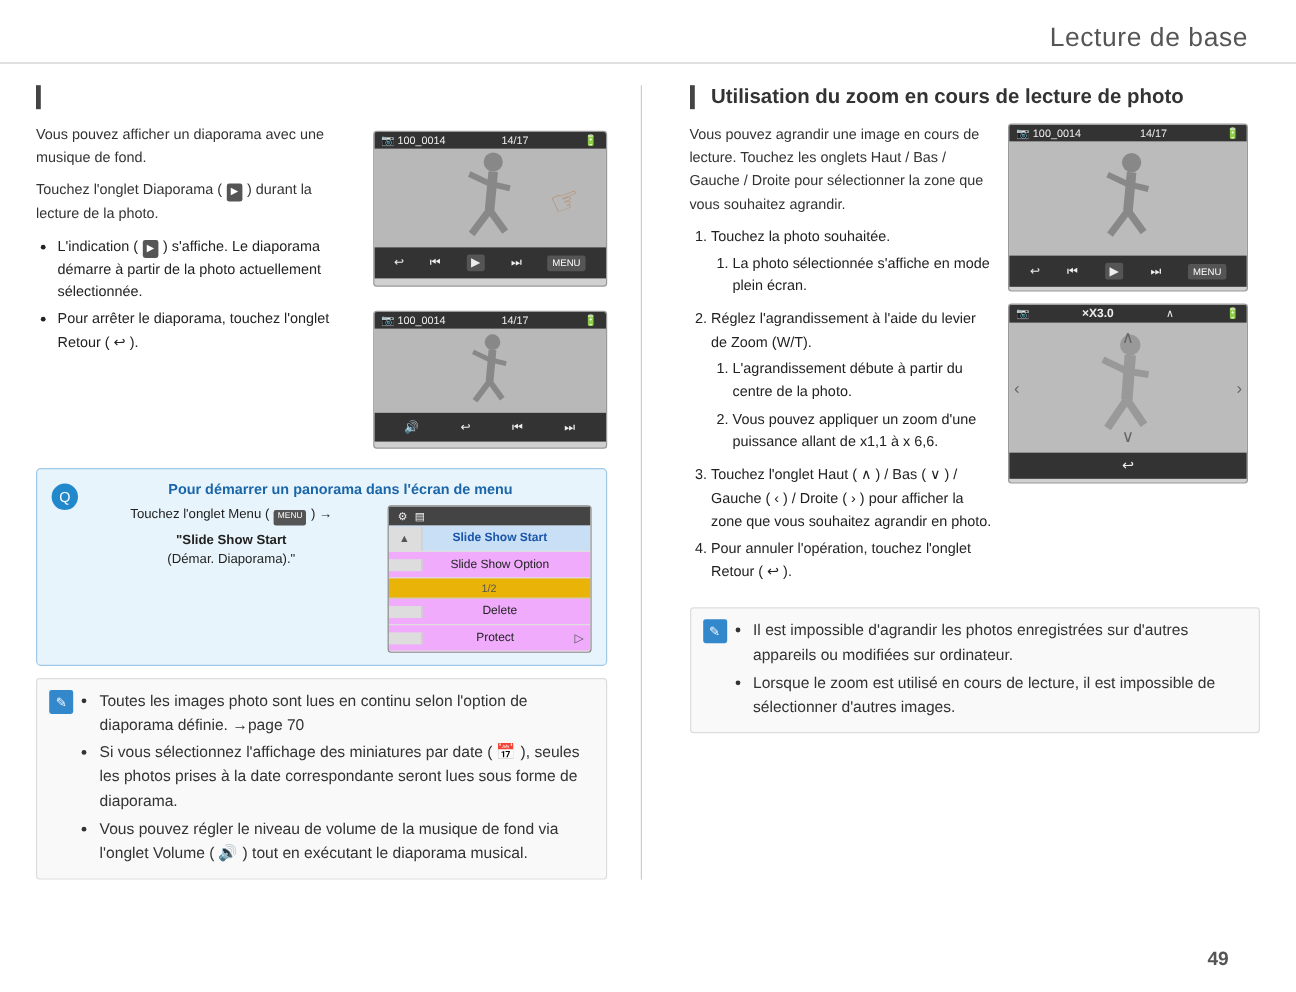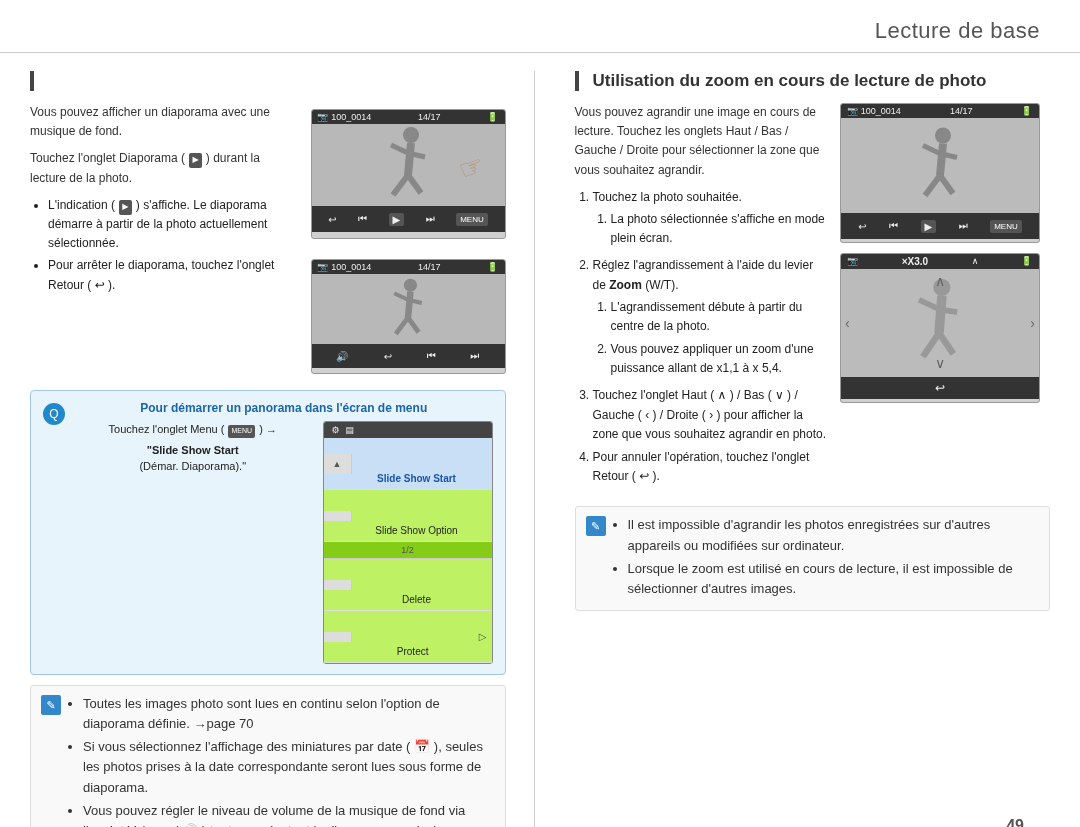--- a/index.html
+++ b/index.html
@@ -237,52 +237,51 @@
       padding: 3px 8px;
       font-size: 9px;
       display: flex;
       align-items: center;
       gap: 6px;
     }
     .menu-mock-row {
       display: flex;
       align-items: center;
       border-bottom: 1px solid #ddd;
-      background: #bef264;
+      background: #f0abfc;
     }
     .menu-mock-row.highlighted {
       background: #c8dff5;
     }
     .menu-mock-left {
       width: 28px;
       padding: 5px 4px;
       display: flex;
       align-items: center;
       justify-content: center;
       background: #ddd;
       border-right: 1px solid #ccc;
       font-size: 9px;
       color: #555;
     }
     .menu-mock-text {
       padding: 5px 8px;
       flex: 1;
       font-size: 10px;
-      margin-top: 30px;
     }
     .menu-mock-arrow {
       padding: 0 5px;
       color: #555;
       font-size: 10px;
     }
     .menu-mock-page {
       font-size: 9px;
       color: #555;
       padding: 3px 8px;
-      background: #84cc16;
+      background: #eab308;
       border-bottom: 1px solid #ccc;
     }
 
     
     .blue-box-inner {
       display: flex;
       gap: 12px;
     }
     .blue-box-text {
       flex: 1;
@@ -423,21 +422,21 @@
     .right-text {
       flex: 1;
     }
     .right-screens-col {
       width: 210px;
       flex-shrink: 0;
     }
 
     
     .bold-zoom {
-      font-weight: bold;
+      font-weight: normal;
     }
 
     .inline-icon {
       display: inline-block;
       background: #555;
       color: white;
       font-size: 8px;
       padding: 1px 3px;
       border-radius: 2px;
       margin: 0 1px;
@@ -591,21 +590,21 @@
 
           <ol class="numbered-list">
             <li>Touchez la photo souhaitée.
               <ul class="bullet-list" style="margin-top:3px;">
                 <li>La photo sélectionnée s'affiche en mode plein écran.</li>
               </ul>
             </li>
             <li>Réglez l'agrandissement à l'aide du levier de <span class="bold-zoom">Zoom</span> (W/T).
               <ul class="bullet-list" style="margin-top:3px;">
                 <li>L'agrandissement débute à partir du centre de la photo.</li>
-                <li>Vous pouvez appliquer un zoom d'une puissance allant de x1,1 à x 5,4.</li>
+                <li>Vous pouvez appliquer un zoom d'une puissance allant de x1,1 à x 6,6.</li>
               </ul>
             </li>
             <li>Touchez l'onglet Haut ( ∧ ) / Bas ( ∨ ) / Gauche ( ‹ ) / Droite ( › ) pour afficher la zone que vous souhaitez agrandir en photo.</li>
             <li>Pour annuler l'opération, touchez l'onglet Retour ( ↩ ).</li>
           </ol>
         </div>
 
         <div class="right-screens-col">
 
           <div class="camera-screen-zoom" style="margin-bottom:10px;">

